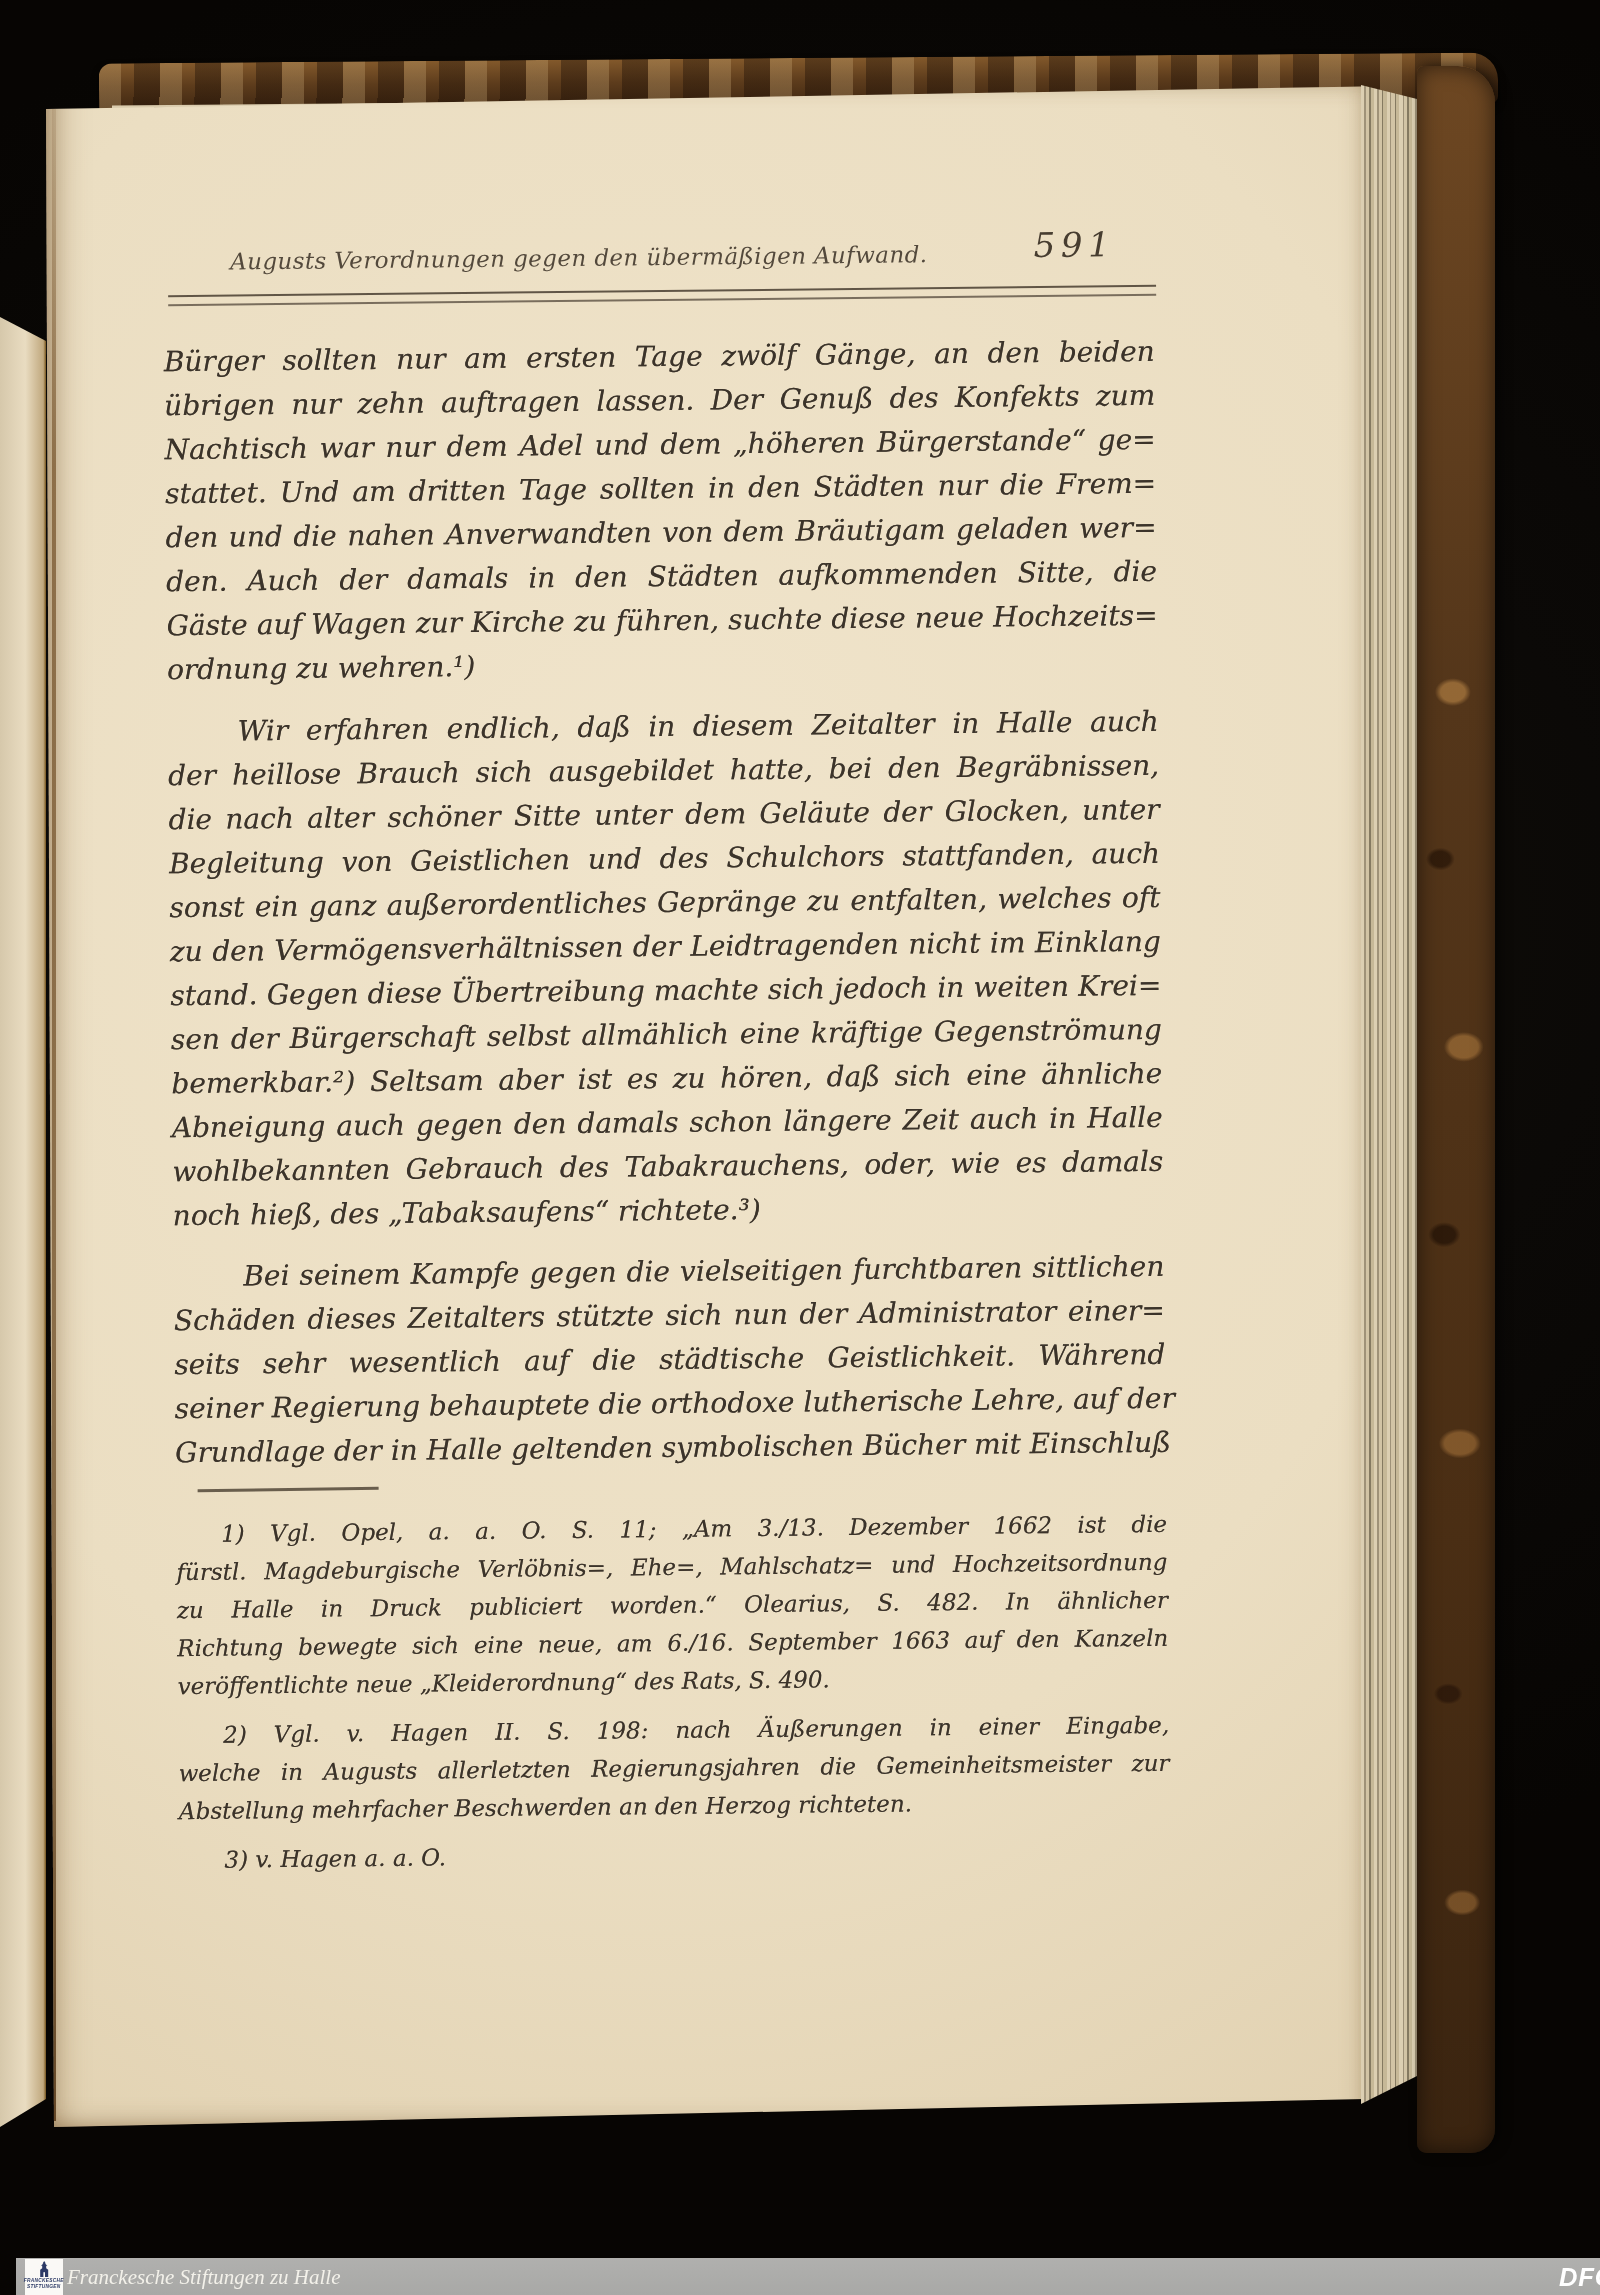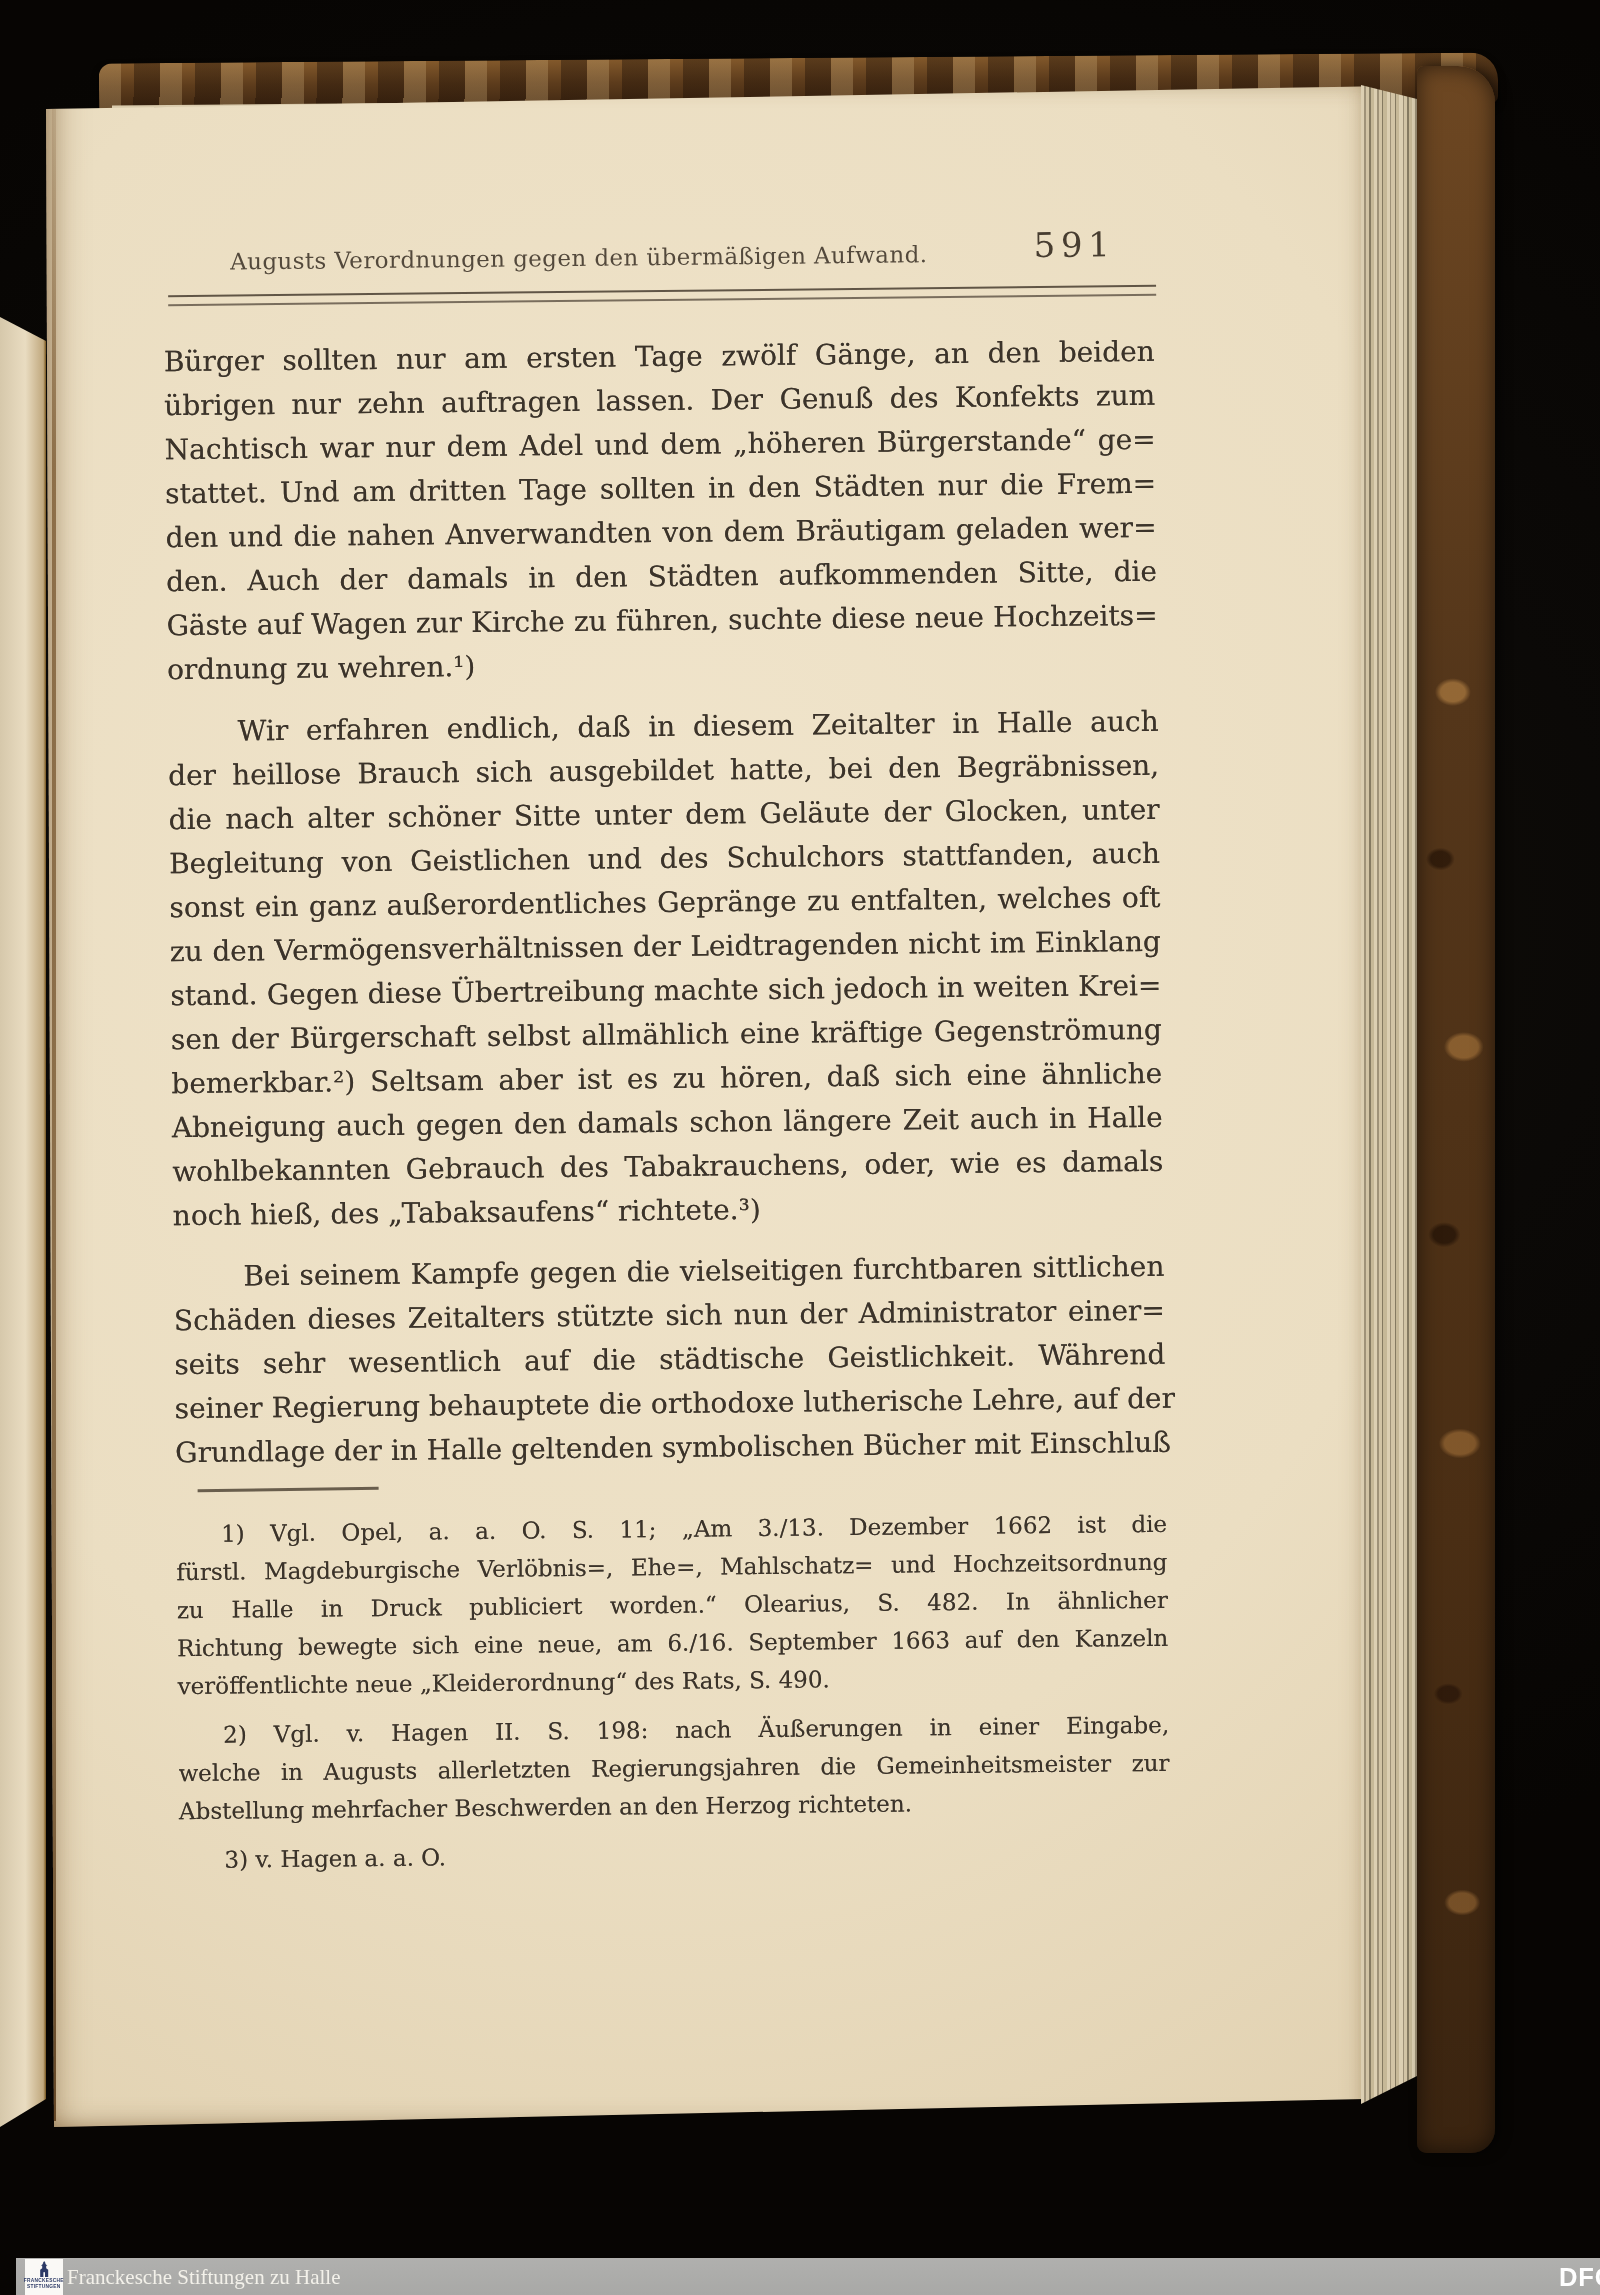--- a/index.html
+++ b/index.html
@@ -1,19 +1,20 @@
 <!DOCTYPE html>
 <html style="font-size:12.8px"><head>
 <meta charset="utf-8">
 <style>
   html,body{margin:0;padding:0;background:#0a0806;}
   .stage{
     position:relative;width:1601px;height:2295px;overflow:hidden;
     background:radial-gradient(1361px 1040px at 54% 40%, #131008 0%, #0b0907 55%, #070503 100%);
     font-family:"DejaVu Serif", serif;
+    font-style:italic;
   }
   
   .prev-page{
     position:absolute;left:0;top:317px;width:46px;height:1810px;
     background:linear-gradient(90deg,#d6c8ab 0%,#e9dcc1 55%,#c0a87e 94%,#77561f 100%);
     clip-path:polygon(0 0,100% 24px,100% 1782px,0 1810px);
   }
   .cover-top{
     position:absolute;left:99px;top:58px;width:1399px;height:51px;
     border-radius:12.8px 27px 8px 6.4px;

